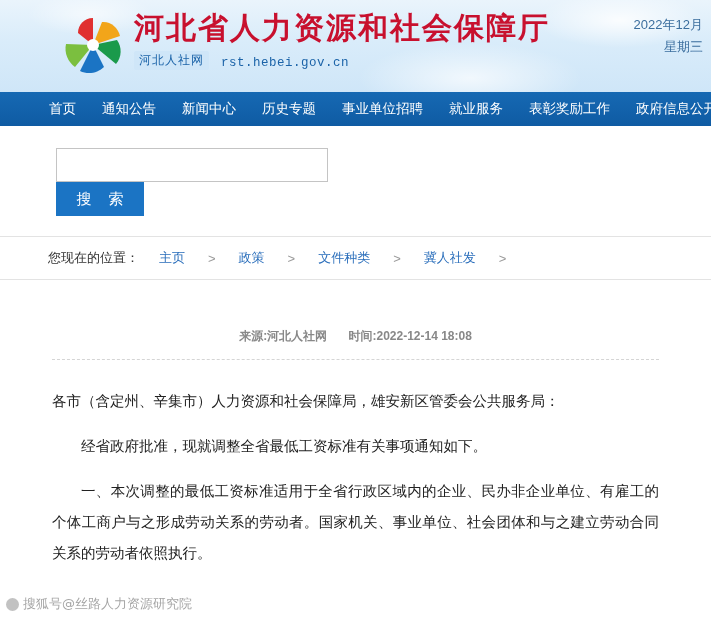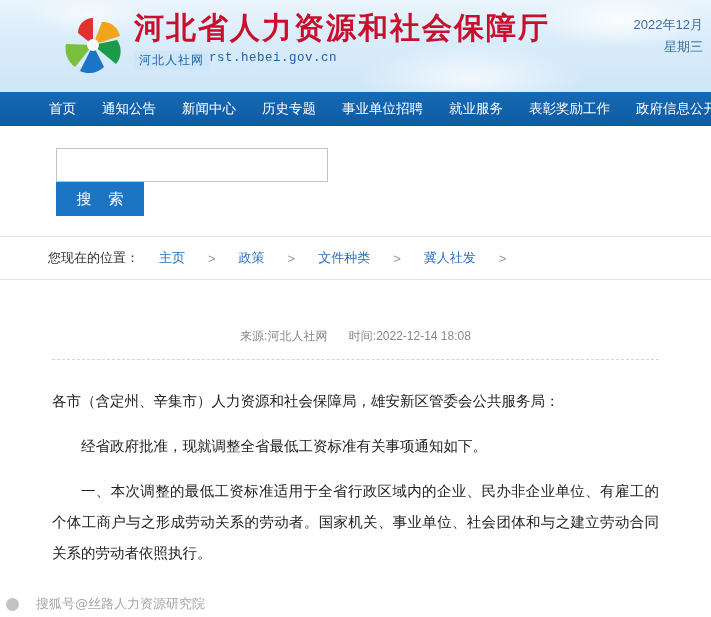--- a/index.html
+++ b/index.html
@@ -56,21 +56,22 @@
     font-family: "Liberation Sans", sans-serif;
     font-size: 10.5px;
     color: #1b63a8;
     letter-spacing: 0.6px;
     margin-top: 3px;
     white-space: nowrap;
   }
   .sub-row {
     margin-top: 5px;
     display: flex;
-    align-items: flex-start;
+    align-items: flex-end;
+    gap: 12px;
     white-space: nowrap;
   }
   .sub-tag {
     font-size: 12px;
     color: #1b63a8;
     background: #cfe6f8;
     padding: 1px 5px;
     border-radius: 2px;
     letter-spacing: 1px;
   }
@@ -174,20 +175,21 @@
     color: #1a1a1a;
     text-align: center;
     line-height: 32px;
     letter-spacing: 0.5px;
   }
   .art-meta {
     margin-top: 18px;
     text-align: center;
     font-size: 12px;
     color: #888;
+    font-weight: bold;
   }
   .art-meta span { margin: 0 9px; }
   .divider {
     margin-top: 14px;
     border-top: 1px dashed #d5d5d5;
   }
   .art-body {
     margin-top: 26px;
     font-size: 14.5px;
     line-height: 31px;
@@ -203,21 +205,21 @@
   
   .watermark {
     position: absolute;
     left: 6px;
     bottom: 4px;
     font-family: "DejaVu Sans", sans-serif;
     font-size: 13px;
     color: rgba(90,90,90,.55);
     display: flex;
     align-items: center;
-    gap: 17px;
+    gap: 4px;
     white-space: nowrap;
   }
   .wm-dot {
     display: inline-block;
     width: 13px; height: 13px;
     border-radius: 50%;
     background: rgba(120,120,120,.45);
   }
 </style>
 </head>

